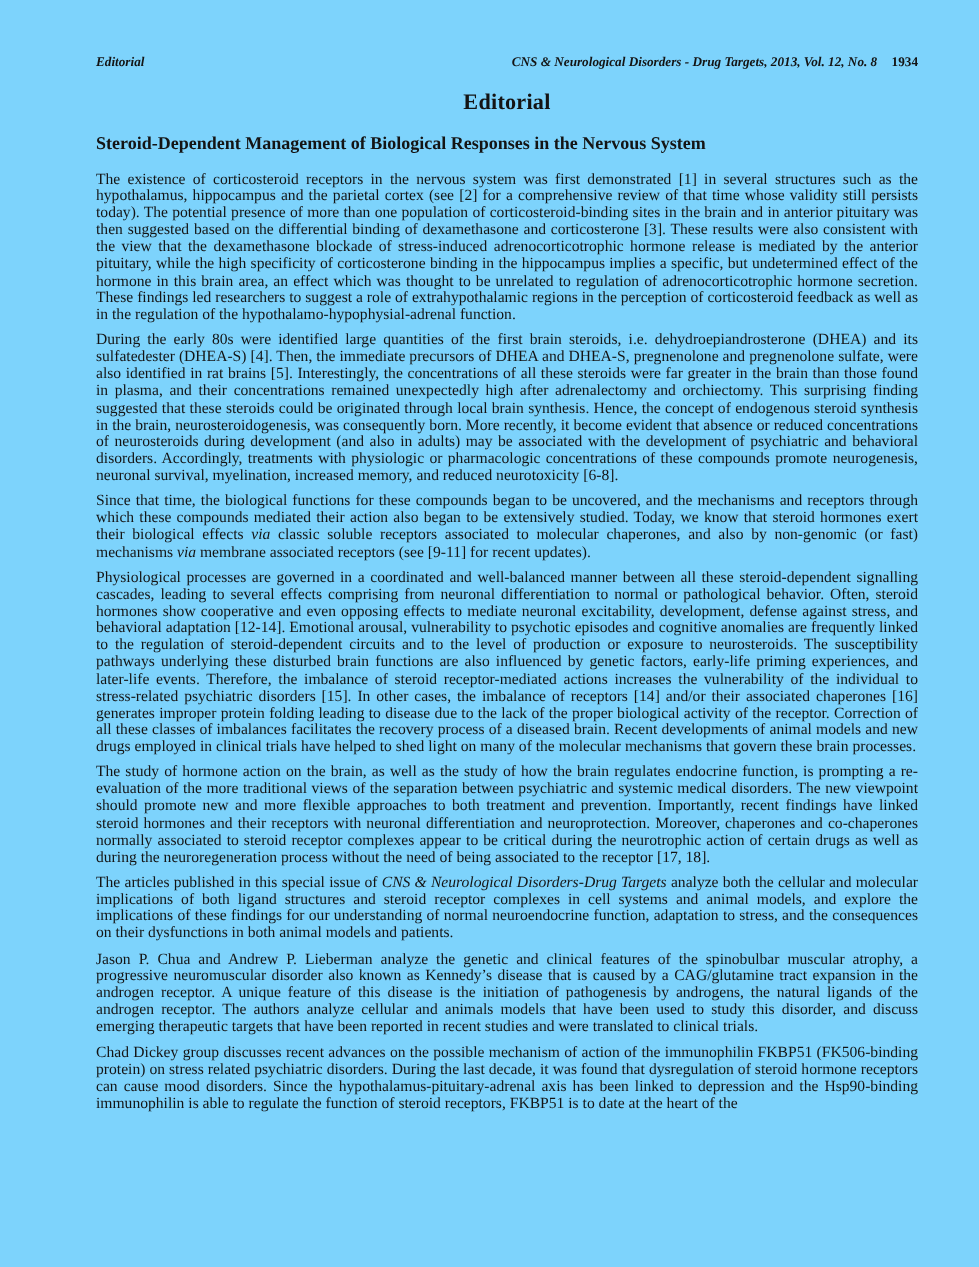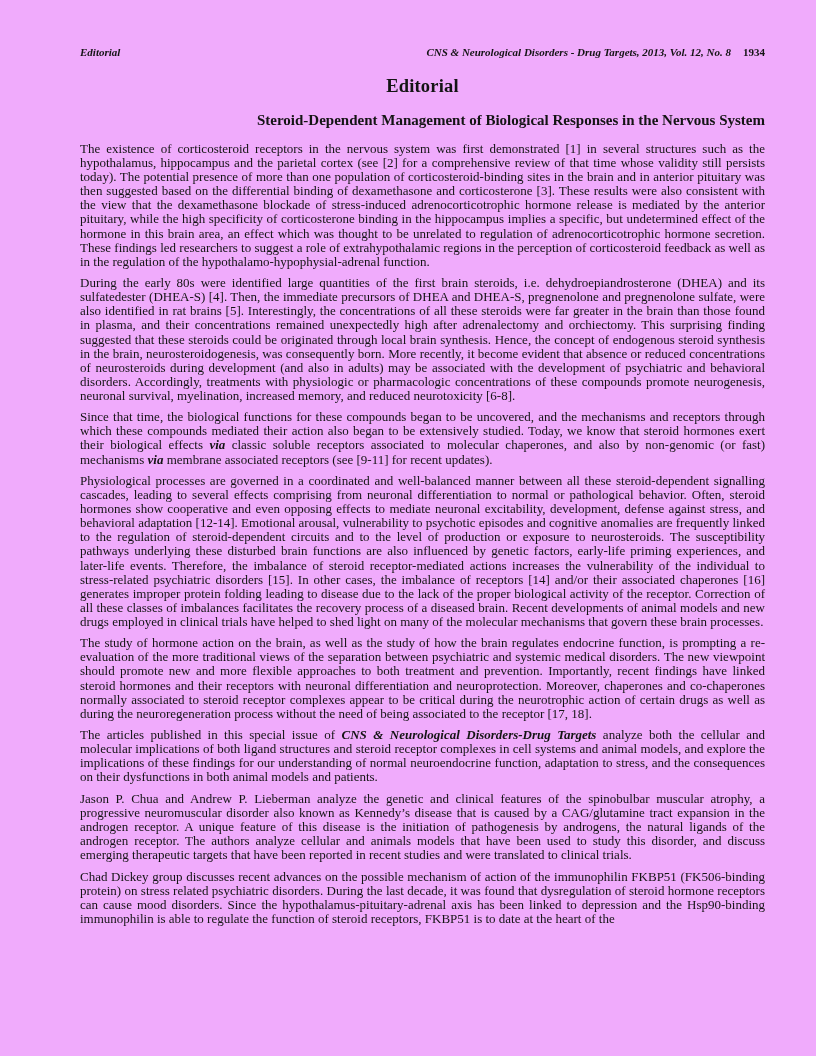--- a/index.html
+++ b/index.html
@@ -5,21 +5,21 @@
   html, body {
     margin: 0;
     padding: 0;
     background: #ffffff;
   }
   .page {
     position: relative;
     width: 816px;
     height: 1056px;
     box-sizing: border-box;
-    background: #f0abfc;
+    background: #7dd3fc;
     color: #141414;
     font-family: "Liberation Serif", "DejaVu Serif", serif;
     padding: 46px 51px 0 80px;
     overflow: hidden;
   }
   .running-head {
     display: flex;
     justify-content: space-between;
     align-items: baseline;
     font-size: 11px;
@@ -36,34 +36,33 @@
     margin-left: 12px;
   }
   .section-heading {
     text-align: center;
     font-size: 18.5px;
     font-weight: bold;
     margin: 18px 0 0 0;
     letter-spacing: 0.2px;
   }
   .article-title {
-    text-align: right;
+    text-align: left;
     font-size: 15px;
     font-weight: bold;
     margin: 15px 0 13px 0;
   }
   .body-text p {
     font-size: 13px;
     line-height: 14.1px;
     text-align: justify;
     margin: 0 0 7.3px 0;
   }
   .body-text p i {
     font-style: italic;
-    font-weight: bold;
   }
 </style>
 </head>
 <body>
 
 <div class="page">
 
   <div class="running-head">
     <span class="rh-left">Editorial</span>
     <span class="rh-right">

